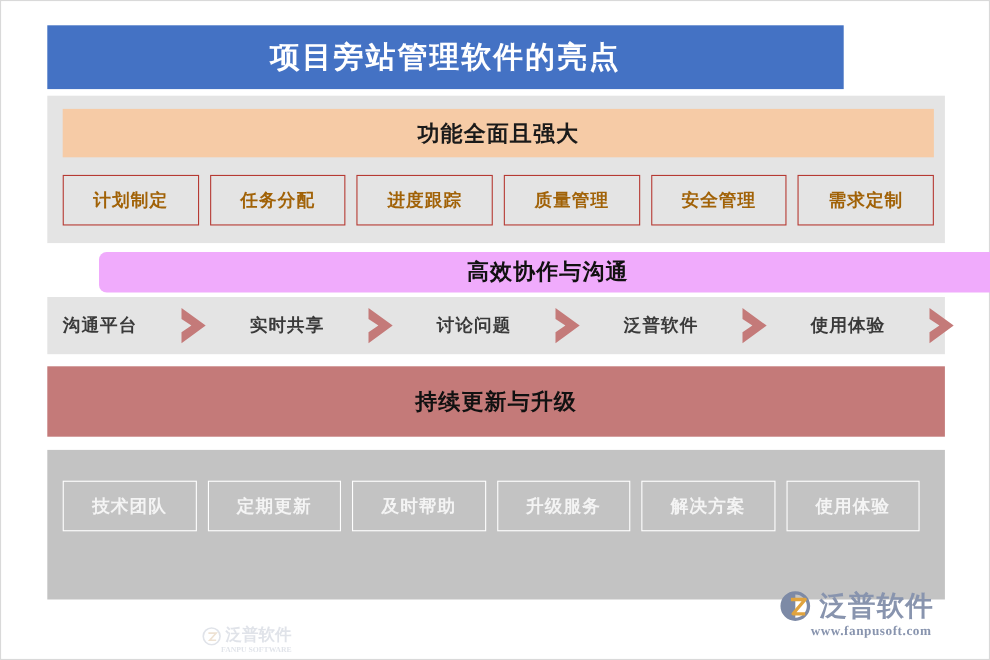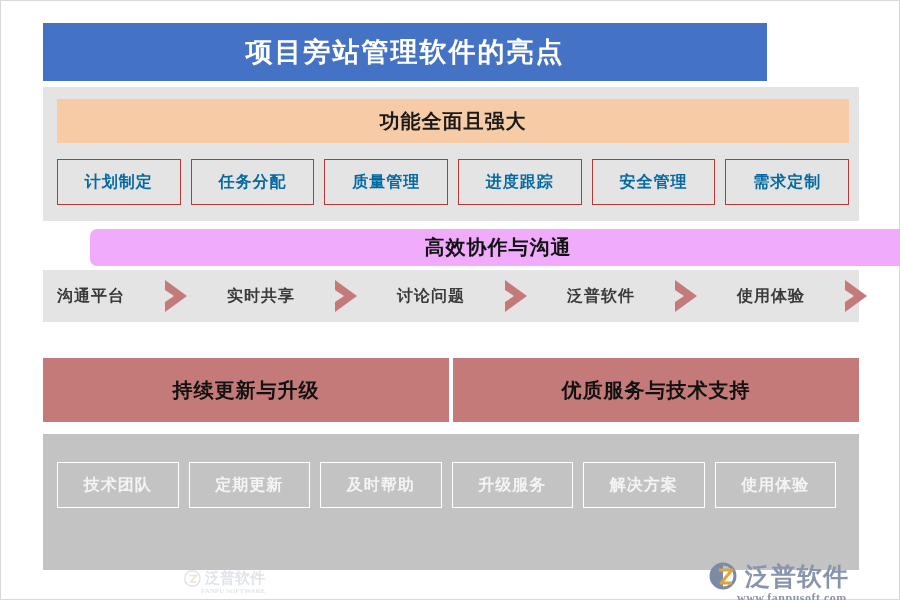--- a/index.html
+++ b/index.html
@@ -76,21 +76,21 @@
 
   .chip-outline {
     flex: 1 1 0;
     height: 46px;
     border: 1.5px solid #B63A33;
     background: #E4E4E4;
     display: flex;
     align-items: center;
     justify-content: center;
     font-size: 16px;
-    color: #0369a1;
+    color: #a16207;
     font-weight: bold;
     letter-spacing: 1px;
     box-sizing: border-box;
   }
 
   
   .bar-rose {
     width: 816px;
     height: 37px;
     background: #f0abfc;
@@ -133,21 +133,21 @@
     height: 34px;
     flex: none;
     z-index: 2;
   }
   .chev svg { display: block; }
 
   
   .dual-row {
     display: flex;
     gap: 4px;
-    margin-top: 36px;
+    margin-top: 11px;
   }
   .block-rose {
     flex: 1 1 0;
     height: 64px;
     background: #C47A79;
     display: flex;
     align-items: center;
     justify-content: center;
     font-size: 20px;
     font-weight: bold;
@@ -246,22 +246,22 @@
   <div class="canvas">
 
     <div class="title-banner">项目旁站管理软件的亮点</div>
 
     <div class="panel-light">
       <div class="subhead-peach">功能全面且强大</div>
 
       <div class="chip-row">
         <div class="chip-outline">计划制定</div>
         <div class="chip-outline">任务分配</div>
+        <div class="chip-outline">进度跟踪</div>
         <div class="chip-outline">质量管理</div>
-        <div class="chip-outline">进度跟踪</div>
         <div class="chip-outline">安全管理</div>
         <div class="chip-outline">需求定制</div>
       </div>
     </div>
 
     <div class="bar-rose">高效协作与沟通</div>
 
     <div class="flow-strip">
 
       <div class="flow-label">沟通平台</div>
@@ -310,21 +310,20 @@
             </svg>
           </span>
           <span class="wm-name">泛普软件</span>
         </div>
         <div class="wm-url">FANPU SOFTWARE</div>
       </div>
     </div>
 
     <div class="dual-row">
       <div class="block-rose">持续更新与升级</div>
-      <div class="block-rose">优质服务与技术支持</div>
     </div>
 
     <div class="panel-grey">
       <div class="chip-row-white">
         <div class="chip-white">技术团队</div>
         <div class="chip-white">定期更新</div>
         <div class="chip-white">及时帮助</div>
         <div class="chip-white">升级服务</div>
         <div class="chip-white">解决方案</div>
         <div class="chip-white">使用体验</div>

